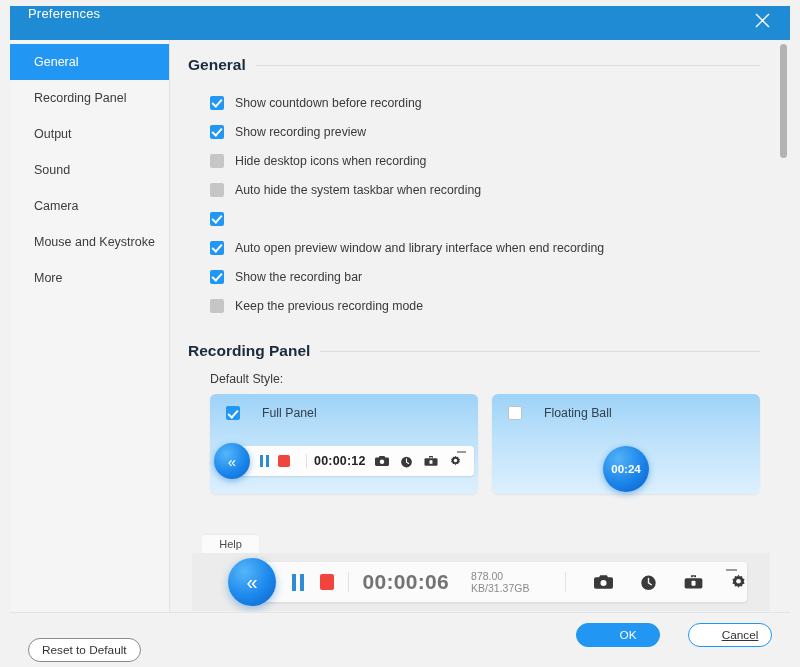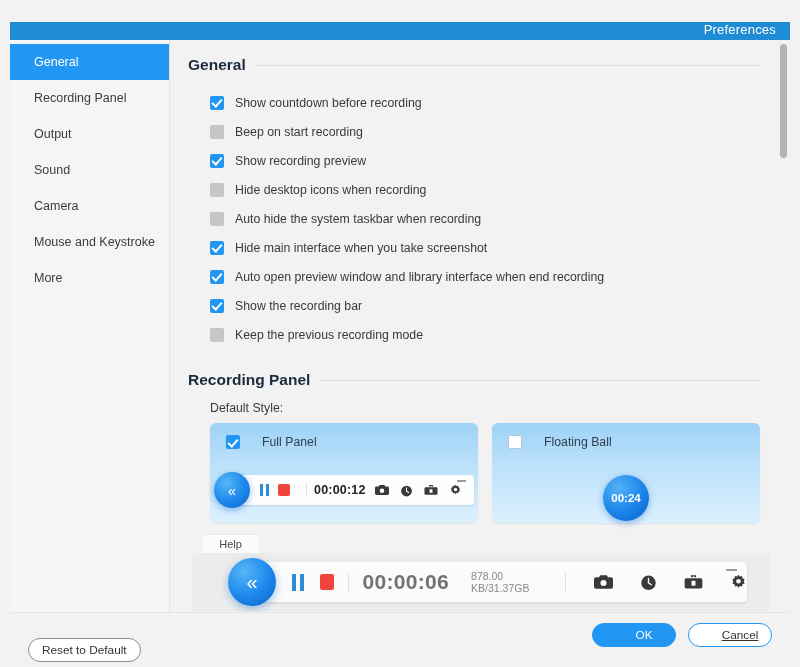--- a/index.html
+++ b/index.html
@@ -15,29 +15,28 @@
     width: 800px;
     height: 667px;
     box-sizing: border-box;
     background: #f2f2f2;
     overflow: hidden;
   }
 
   
   .titlebar {
     position: absolute;
-    left: 10px; top: 22px;
+    left: 10px; top: 6px;
     width: 780px; height: 34px;
     background: #1e8bd4;
     display: flex;
-    align-items: flex-end;
+    align-items: flex-start;
     justify-content: space-between;
     box-sizing: border-box;
     padding: 0 14px 0 18px;
-    flex-direction: column;
   }
   .titlebar-title {
     color: #ffffff;
     font-size: 13px;
     letter-spacing: .2px;
   }
   .close-btn {
     width: 28px; height: 28px;
     display: flex; align-items: center; justify-content: center;
     cursor: pointer;
@@ -364,21 +363,21 @@
     border: 1px solid #2196f3;
     color: #ffffff;
     width: 84px;
     margin-left: auto;
   }
   .btn-cancel {
     background: #ffffff;
     border: 1px solid #2196f3;
     color: #333333;
     width: 84px;
-    margin-left: 12px;
+    margin-left: 28px;
     text-decoration: underline;
   }
 
   
   .ic { display:block; }
 </style>
 </head>
 <body>
 
 <div class="window">
@@ -425,38 +424,33 @@
           <span class="title">General</span>
           <span class="rule"></span>
         </div>
 
         <div class="checklist">
           <div class="check-row">
             <span class="cb on"></span>
             <span class="check-label">Show countdown before recording</span>
           </div>
           <div class="check-row">
-            <span class="cb off"></span>
-            <span class="check-label">Beep on start recording</span>
-          </div>
-          <div class="check-row">
             <span class="cb on"></span>
             <span class="check-label">Show recording preview</span>
           </div>
           <div class="check-row">
             <span class="cb off"></span>
             <span class="check-label">Hide desktop icons when recording</span>
           </div>
           <div class="check-row">
             <span class="cb off"></span>
             <span class="check-label">Auto hide the system taskbar when recording</span>
           </div>
           <div class="check-row">
             <span class="cb on"></span>
-            <span class="check-label">Hide main interface when you take screenshot</span>
           </div>
           <div class="check-row">
             <span class="cb on"></span>
             <span class="check-label">Auto open preview window and library interface when end recording</span>
           </div>
           <div class="check-row">
             <span class="cb on"></span>
             <span class="check-label">Show the recording bar</span>
           </div>
           <div class="check-row">

